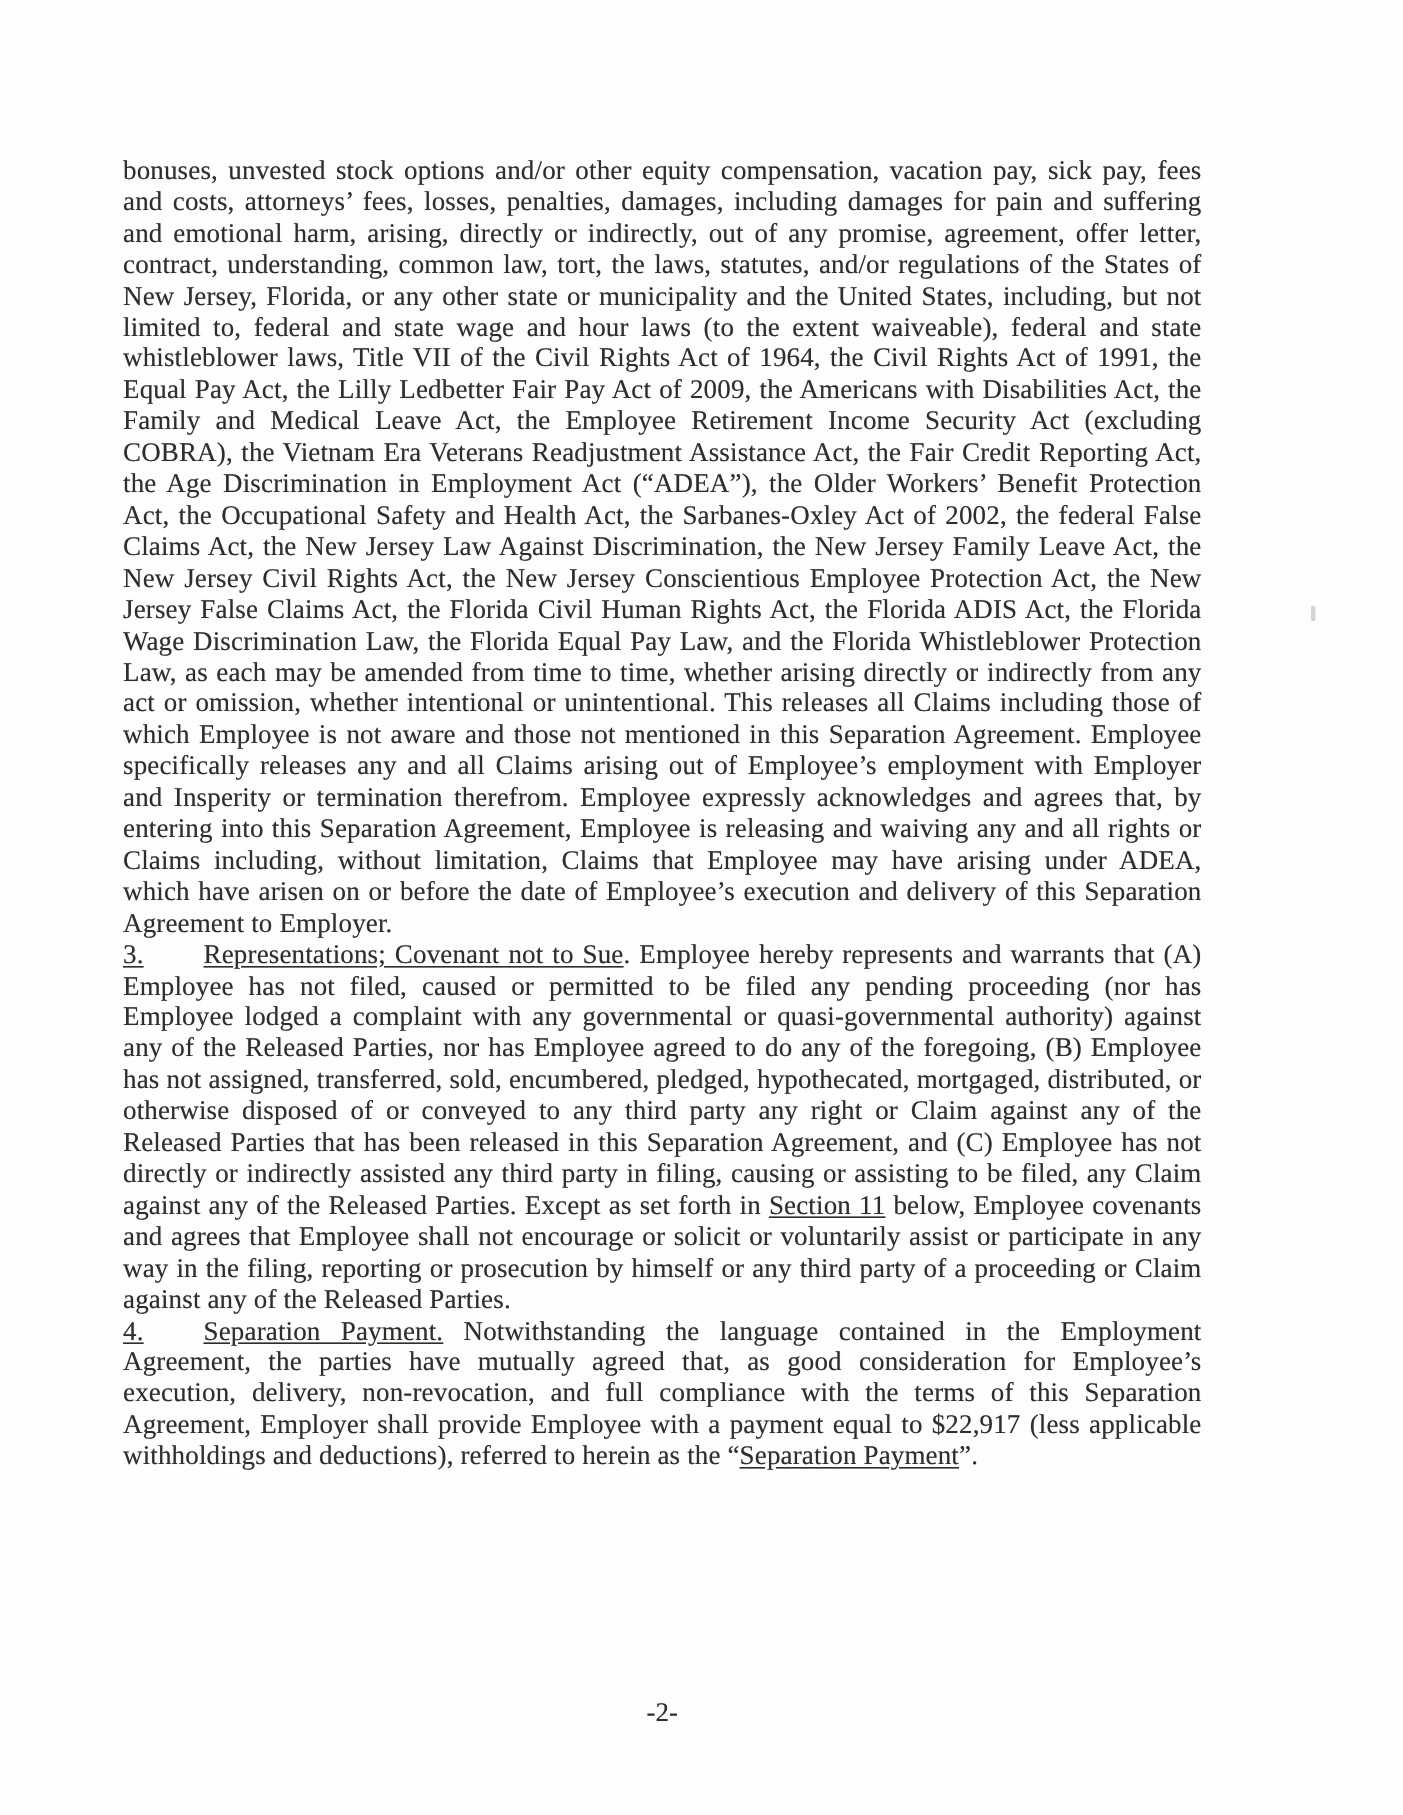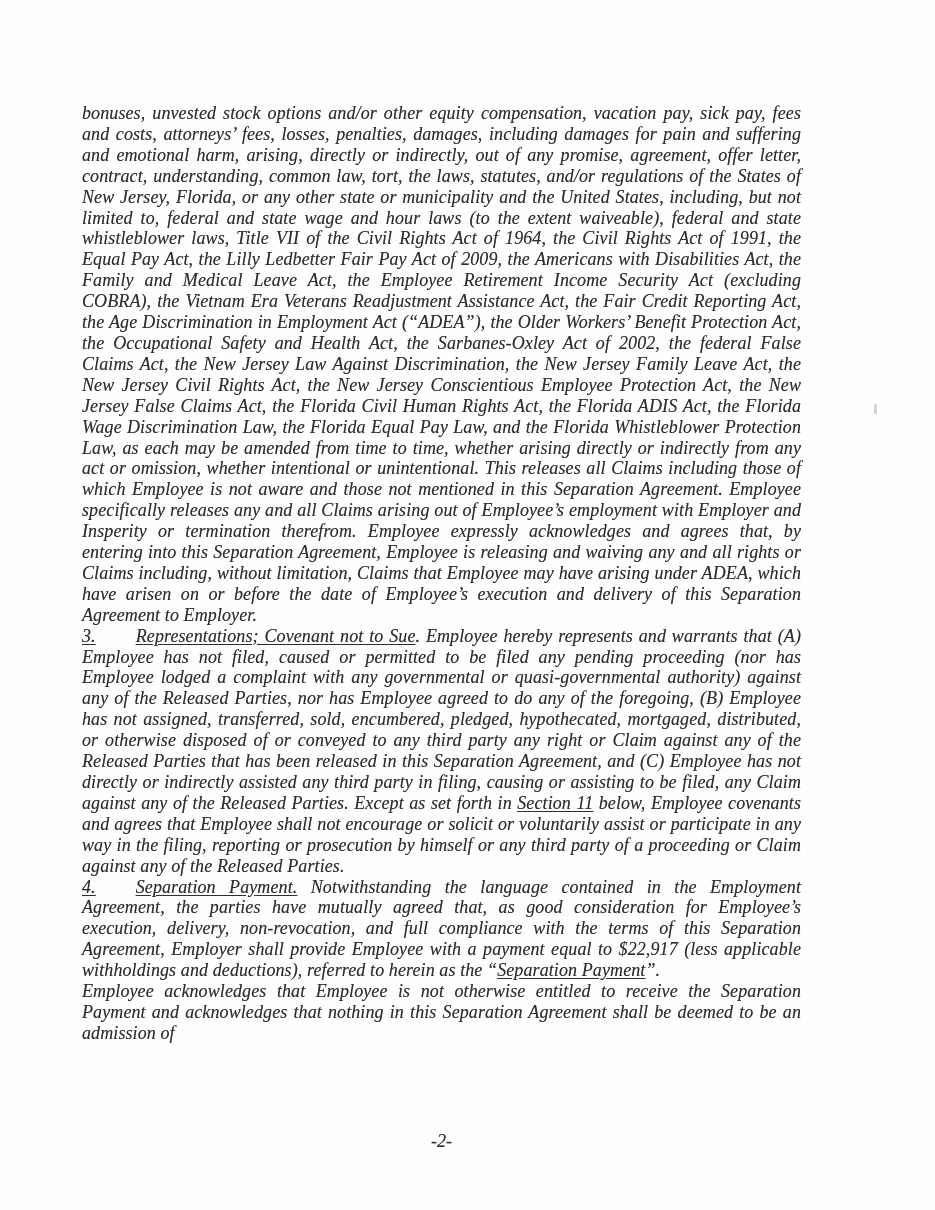--- a/index.html
+++ b/index.html
@@ -8,21 +8,20 @@
     background: #ffffff;
   }
   .page {
     position: relative;
     width: 935px;
     height: 1210px;
     background: #fefefe;
     overflow: hidden;
     font-family: "Liberation Serif", "DejaVu Serif", serif;
     color: #302e2b;
-    font-style: italic;
   }
   .text-block {
     position: absolute;
     left: 82px;
     top: 103px;
     width: 719px;
   }
   p.para {
     margin: 0;
     padding: 0;
@@ -70,21 +69,20 @@
 <div class="page">
 
   <div class="text-block">
 
     <p class="para"><span>bonuses, unvested stock options and/or other equity compensation, vacation pay, sick pay, fees and costs, attorneys’ fees, losses, penalties, damages, including damages for pain and suffering and emotional harm, arising, directly or indirectly, out of any promise, agreement, offer letter, contract, understanding, common law, tort, the laws, statutes, and/or regulations of the States of New Jersey, Florida, or any other state or municipality and the United States, including, but not limited to, federal and state wage and hour laws (to the extent waiveable), federal and state whistleblower laws, Title VII of the Civil Rights Act of 1964, the Civil Rights Act of 1991, the Equal Pay Act, the Lilly Ledbetter Fair Pay Act of 2009, the Americans with Disabilities Act, the Family and Medical Leave Act, the Employee Retirement Income Security Act (excluding COBRA), the Vietnam Era Veterans Readjustment Assistance Act, the Fair Credit Reporting Act, the Age Discrimination in Employment Act (“ADEA”), the Older Workers’ Benefit Protection Act, the Occupational Safety and Health Act, the Sarbanes-Oxley Act of 2002, the federal False Claims Act, the New Jersey Law Against Discrimination, the New Jersey Family Leave Act, the New Jersey Civil Rights Act, the New Jersey Conscientious Employee Protection Act, the New Jersey False Claims Act, the Florida Civil Human Rights Act, the Florida ADIS Act, the Florida Wage Discrimination Law, the Florida Equal Pay Law, and the Florida Whistleblower Protection Law, as each may be amended from time to time, whether arising directly or indirectly from any act or omission, whether intentional or unintentional. This releases all Claims including those of which Employee is not aware and those not mentioned in this Separation Agreement. Employee specifically releases any and all Claims arising out of Employee’s employment with Employer and Insperity or termination therefrom. Employee expressly acknowledges and agrees that, by entering into this Separation Agreement, Employee is releasing and waiving any and all rights or Claims including, without limitation, Claims that Employee may have arising under ADEA, which have arisen on or before the date of Employee’s execution and delivery of this Separation Agreement to Employer.</span></p>
 
     <p class="para"><span class="u">3.</span><span class="num-tab"></span><span class="u">Representations; Covenant not to Sue</span><span>. Employee hereby represents and warrants that (A) Employee has not filed, caused or permitted to be filed any pending proceeding (nor has Employee lodged a complaint with any governmental or quasi-governmental authority) against any of the Released Parties, nor has Employee agreed to do any of the foregoing, (B) Employee has not assigned, transferred, sold, encumbered, pledged, hypothecated, mortgaged, distributed, or otherwise disposed of or conveyed to any third party any right or Claim against any of the Released Parties that has been released in this Separation Agreement, and (C) Employee has not directly or indirectly assisted any third party in filing, causing or assisting to be filed, any Claim against any of the Released Parties. Except as set forth in </span><span class="u">Section 11</span><span>  below, Employee covenants and agrees that Employee shall not encourage or solicit or voluntarily assist or participate in any way in the filing, reporting or prosecution by himself or any third party of a proceeding or Claim against any of the Released Parties.</span></p>
 
     <p class="para"><span class="u">4.</span><span class="num-tab"></span><span class="u">Separation Payment.</span><span> Notwithstanding the language contained in the Employment Agreement, the parties have mutually agreed that, as good consideration for Employee’s execution, delivery, non-revocation, and full compliance with the terms of this Separation Agreement, Employer shall provide Employee with a payment equal to $22,917 (less applicable withholdings and deductions), referred to herein as the “</span><span class="u">Separation Payment</span><span>”.</span></p>
 
-    <p class="para"><span>Employee acknowledges that Employee is not otherwise entitled to receive the Separation Payment and acknowledges that nothing in this Separation Agreement shall be deemed to be an admission of</span></p>
 
   </div>
 
   <div class="footer">-2-</div>
 
   <div class="scan-speck"></div>
 
 </div>
 
 </body></html>

